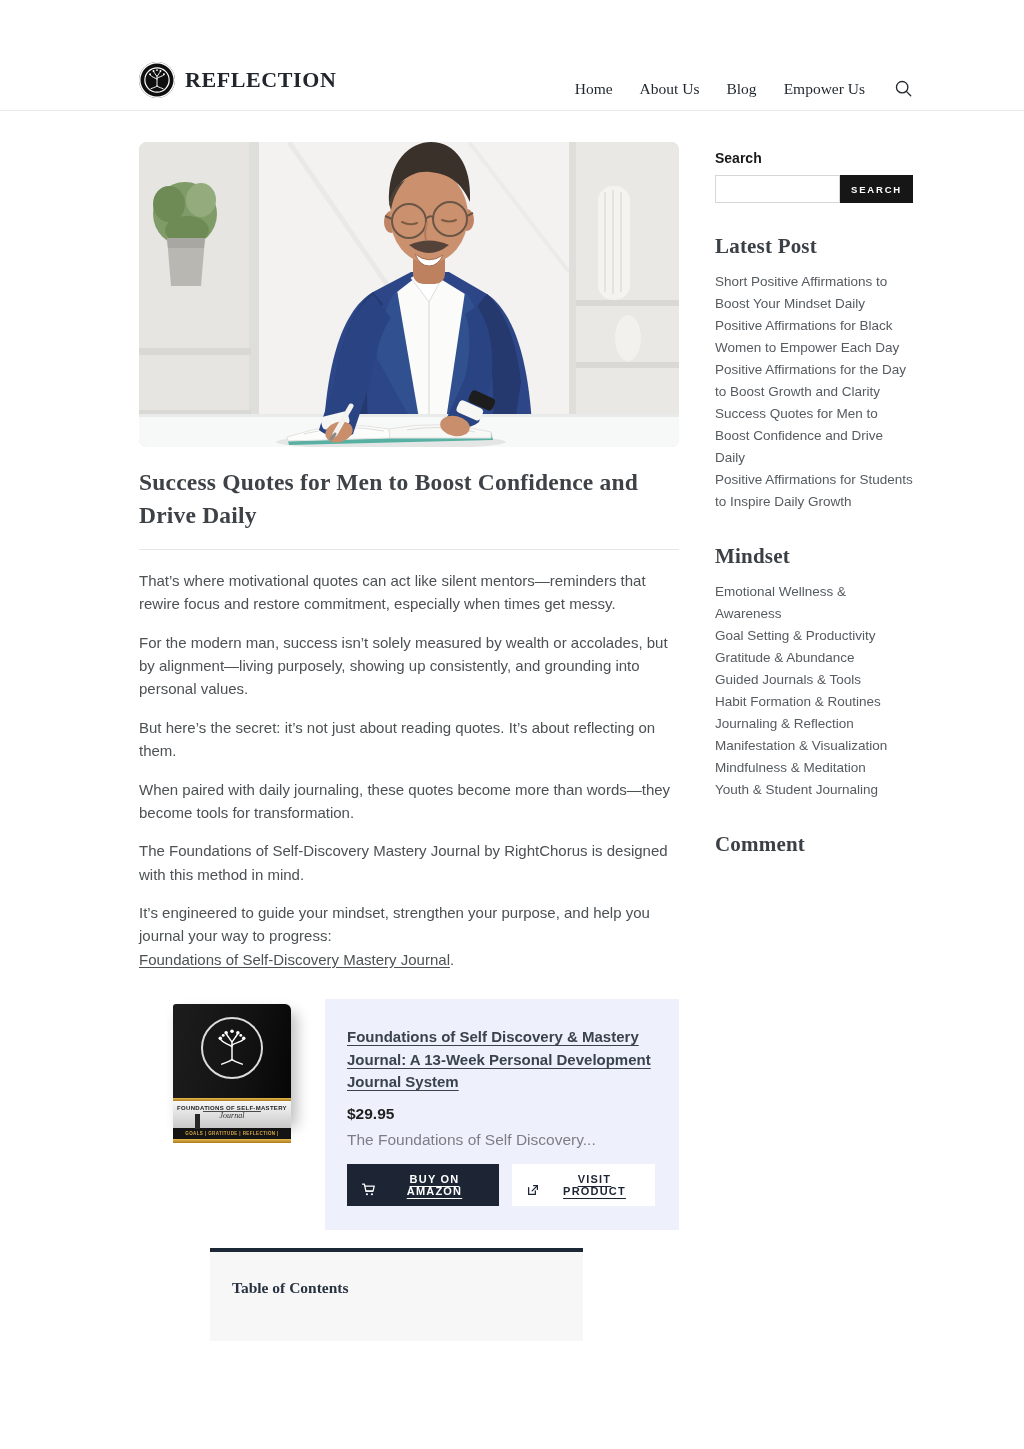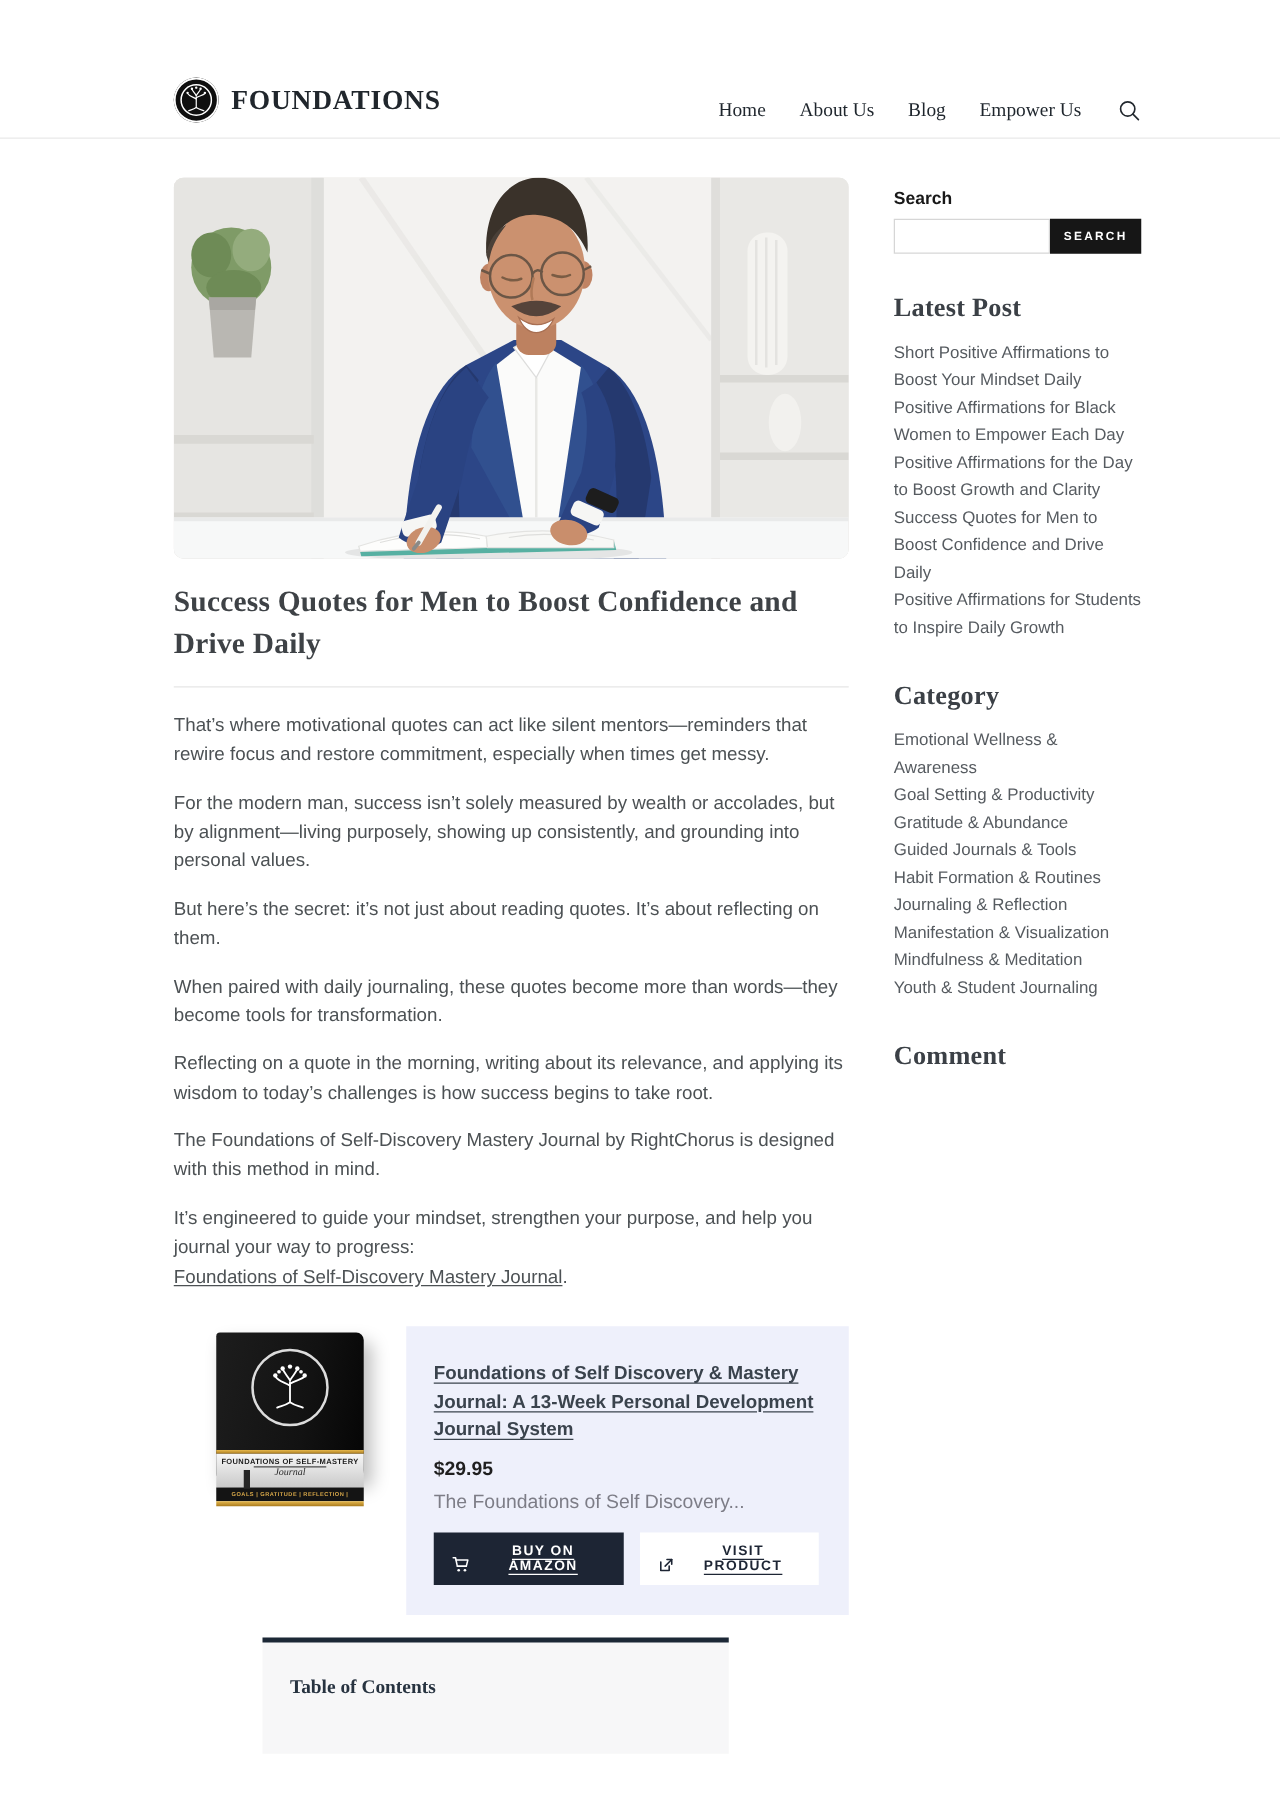--- a/index.html
+++ b/index.html
@@ -96,21 +96,21 @@
           </g>
           <g fill="#ffffff">
             <circle cx="7" cy="8.4" r="1.1"></circle>
               <circle cx="11" cy="4.6" r="1.1"></circle>
             <circle cx="15" cy="3.6" r="1.1"></circle>
               <circle cx="19" cy="4.6" r="1.1"></circle>
             <circle cx="23" cy="8.4" r="1.1"></circle>
           </g>
         </svg>
       </span>
-      <span class="logo-text">FOUNDATIONS</span>
+      <span class="logo-text">REFLECTION</span>
     </div>
     <nav class="main-nav">
       <a>Home</a>
       <a>About Us</a>
       <a>Blog</a>
       <a>Empower Us</a>
       <svg class="nav-search" viewBox="0 0 20 20">
         <circle cx="8.6" cy="8.6" r="6" fill="none" stroke="#22282e" stroke-width="1.4"></circle>
         <line x1="13" y1="13" x2="17.6" y2="17.6" stroke="#22282e" stroke-width="1.4" stroke-linecap="round"></line>
       </svg>
@@ -200,21 +200,20 @@
     </div>
 
     <h1 class="post-title">Success Quotes for Men to Boost Confidence and Drive Daily</h1>
     <hr class="divider">
 
     <div class="post-body">
       <p>That’s where motivational quotes can act like silent mentors—reminders that rewire focus and restore commitment, especially when times get messy.</p>
       <p>For the modern man, success isn’t solely measured by wealth or accolades, but by alignment—living purposely, showing up consistently, and grounding into personal values.</p>
       <p>But here’s the secret: it’s not just about reading quotes. It’s about reflecting on them.</p>
       <p>When paired with daily journaling, these quotes become more than words—they become tools for transformation.</p>
-      <p>Reflecting on a quote in the morning, writing about its relevance, and applying its wisdom to today’s challenges is how success begins to take root.</p>
       <p>The Foundations of Self-Discovery Mastery Journal by RightChorus is designed with this method in mind.</p>
       <p>
         <span>It’s engineered to guide your mindset, strengthen your purpose, and help you journal your way to progress:</span><br>
         <a class="inline-link">Foundations of Self-Discovery Mastery Journal</a><span>.</span>
       </p>
     </div>
 
     <section class="product">
       <div class="product-book-pane">
         <div class="book">
@@ -294,21 +293,21 @@
 
     <h3 class="side-heading">Latest Post</h3>
     <div class="side-list">
       <a>Short Positive Affirmations to Boost Your Mindset Daily</a>
       <a>Positive Affirmations for Black Women to Empower Each Day</a>
       <a>Positive Affirmations for the Day to Boost Growth and Clarity</a>
       <a>Success Quotes for Men to Boost Confidence and Drive Daily</a>
       <a>Positive Affirmations for Students to Inspire Daily Growth</a>
     </div>
 
-    <h3 class="side-heading">Category</h3>
+    <h3 class="side-heading">Mindset</h3>
     <div class="side-list">
       <a>Emotional Wellness &amp; Awareness</a>
       <a>Goal Setting &amp; Productivity</a>
       <a>Gratitude &amp; Abundance</a>
       <a>Guided Journals &amp; Tools</a>
       <a>Habit Formation &amp; Routines</a>
       <a>Journaling &amp; Reflection</a>
       <a>Manifestation &amp; Visualization</a>
       <a>Mindfulness &amp; Meditation</a>
       <a>Youth &amp; Student Journaling</a>

